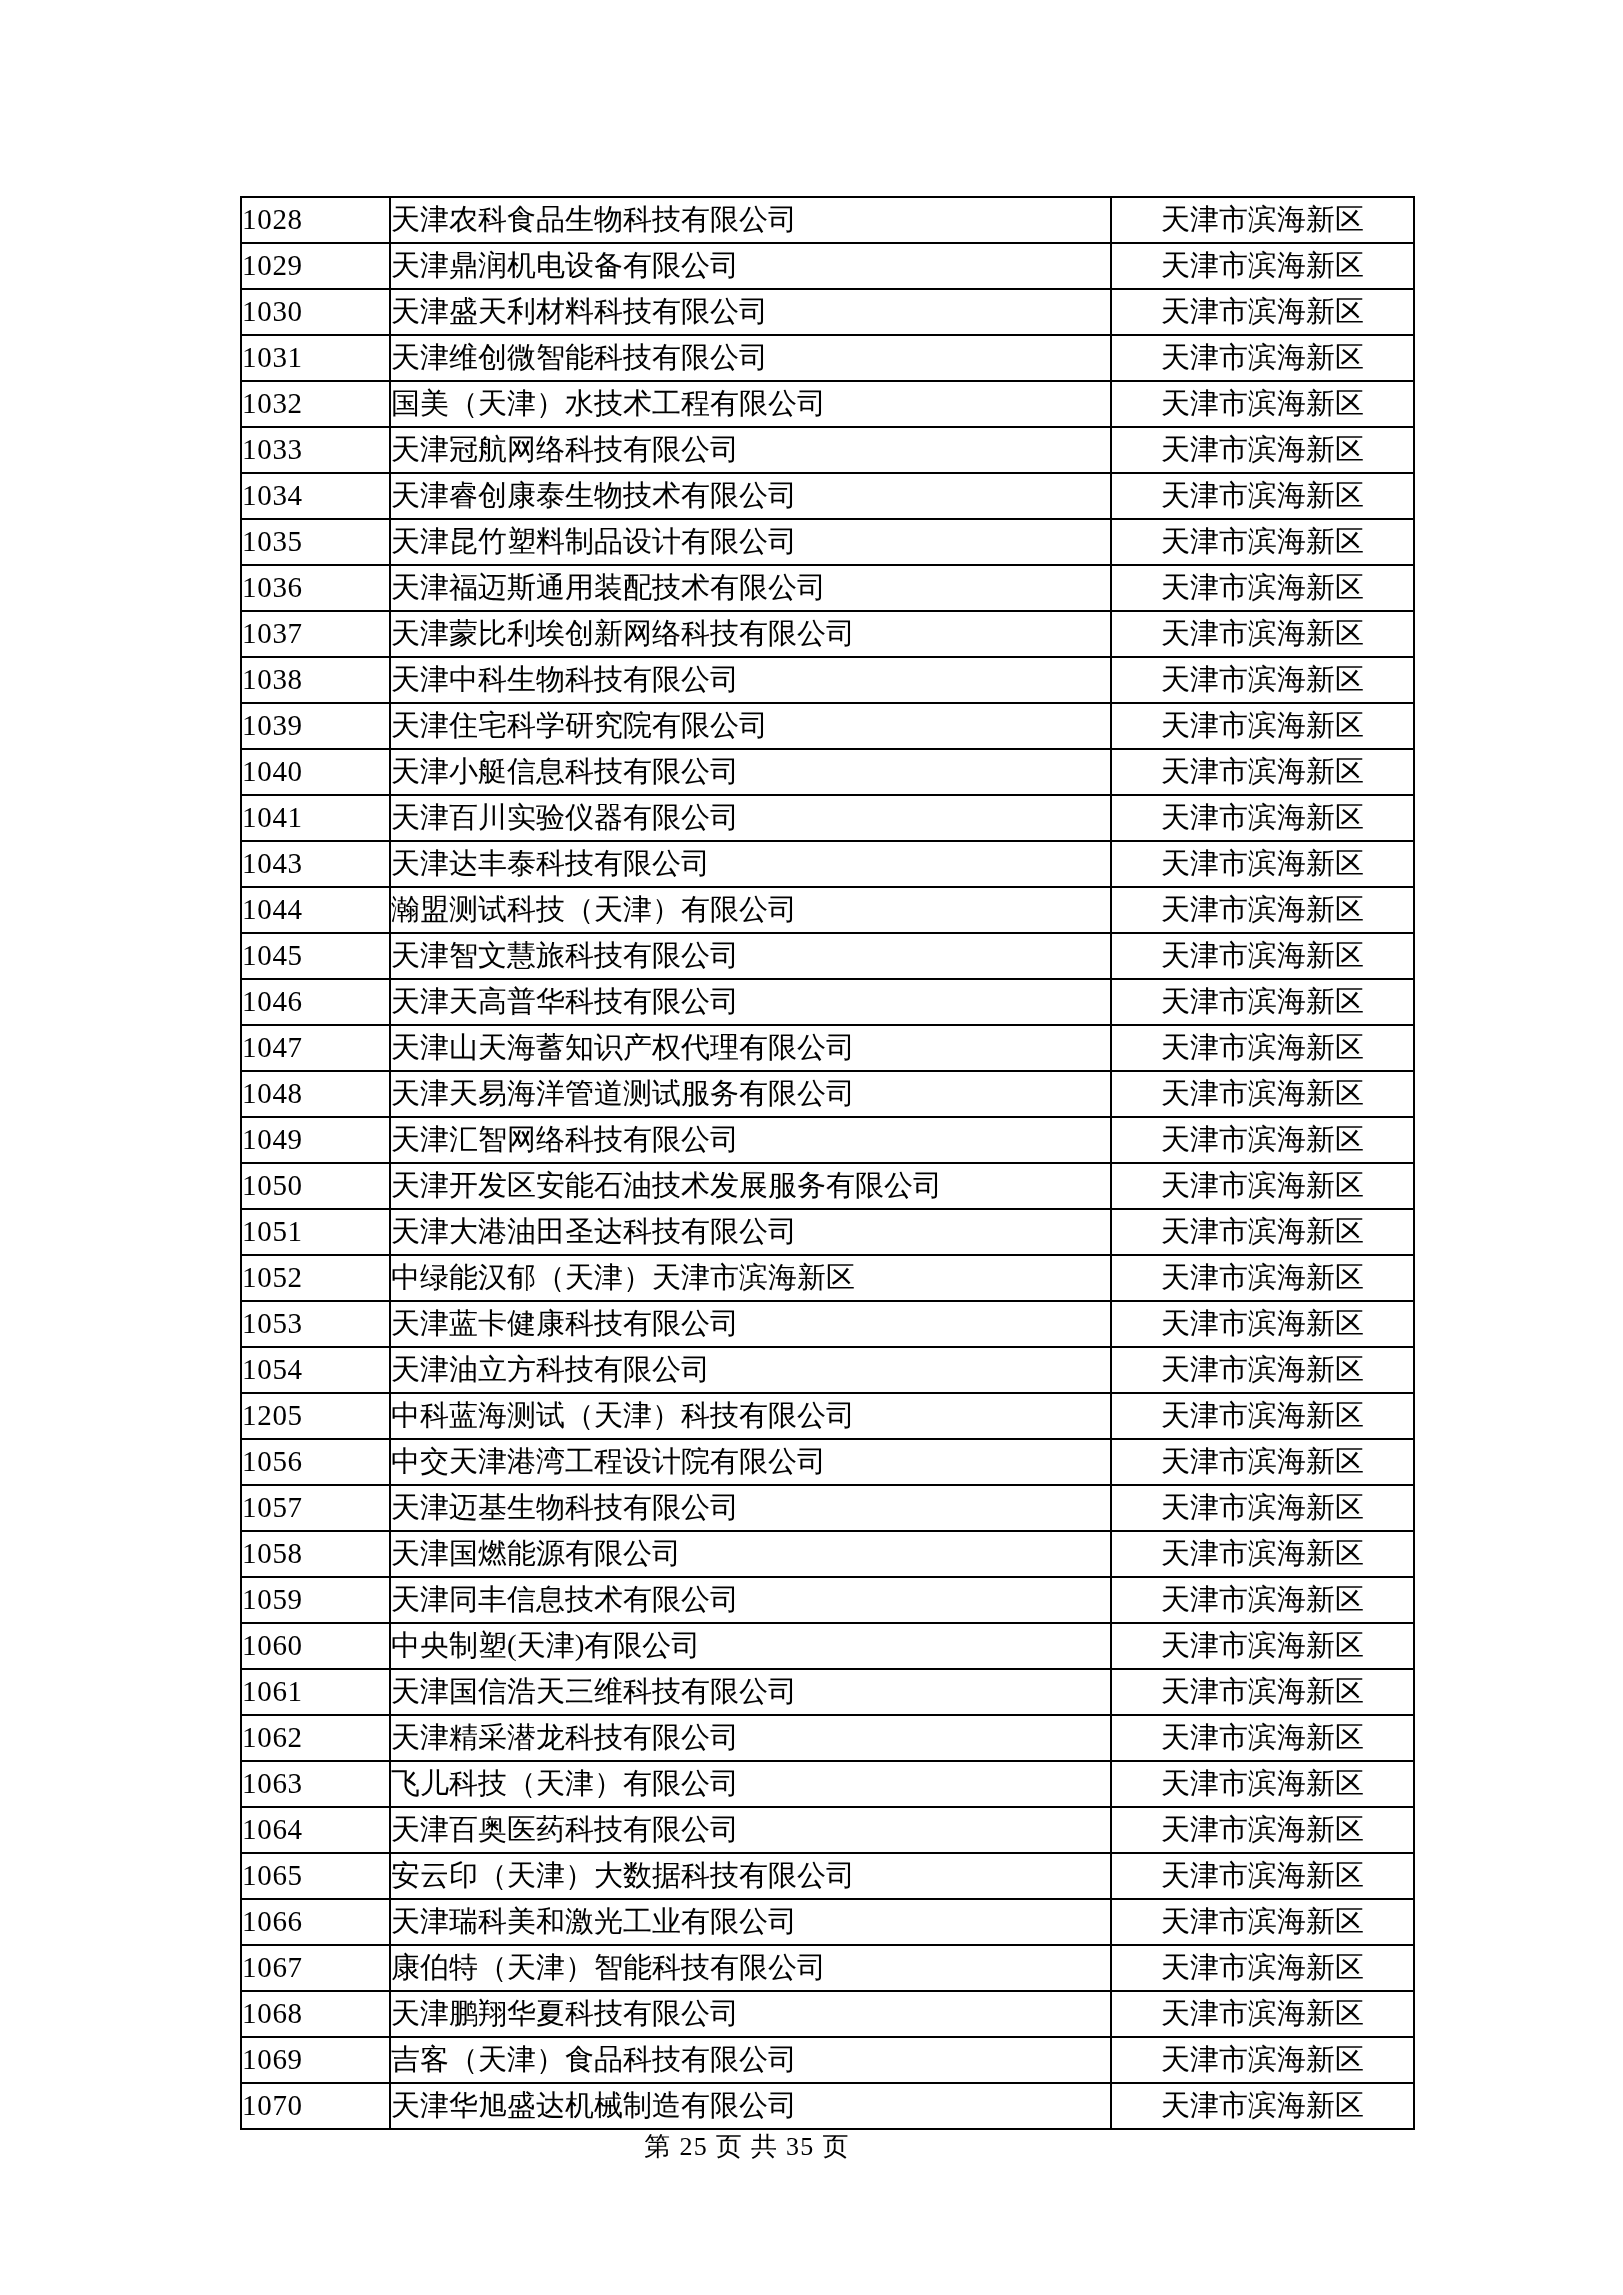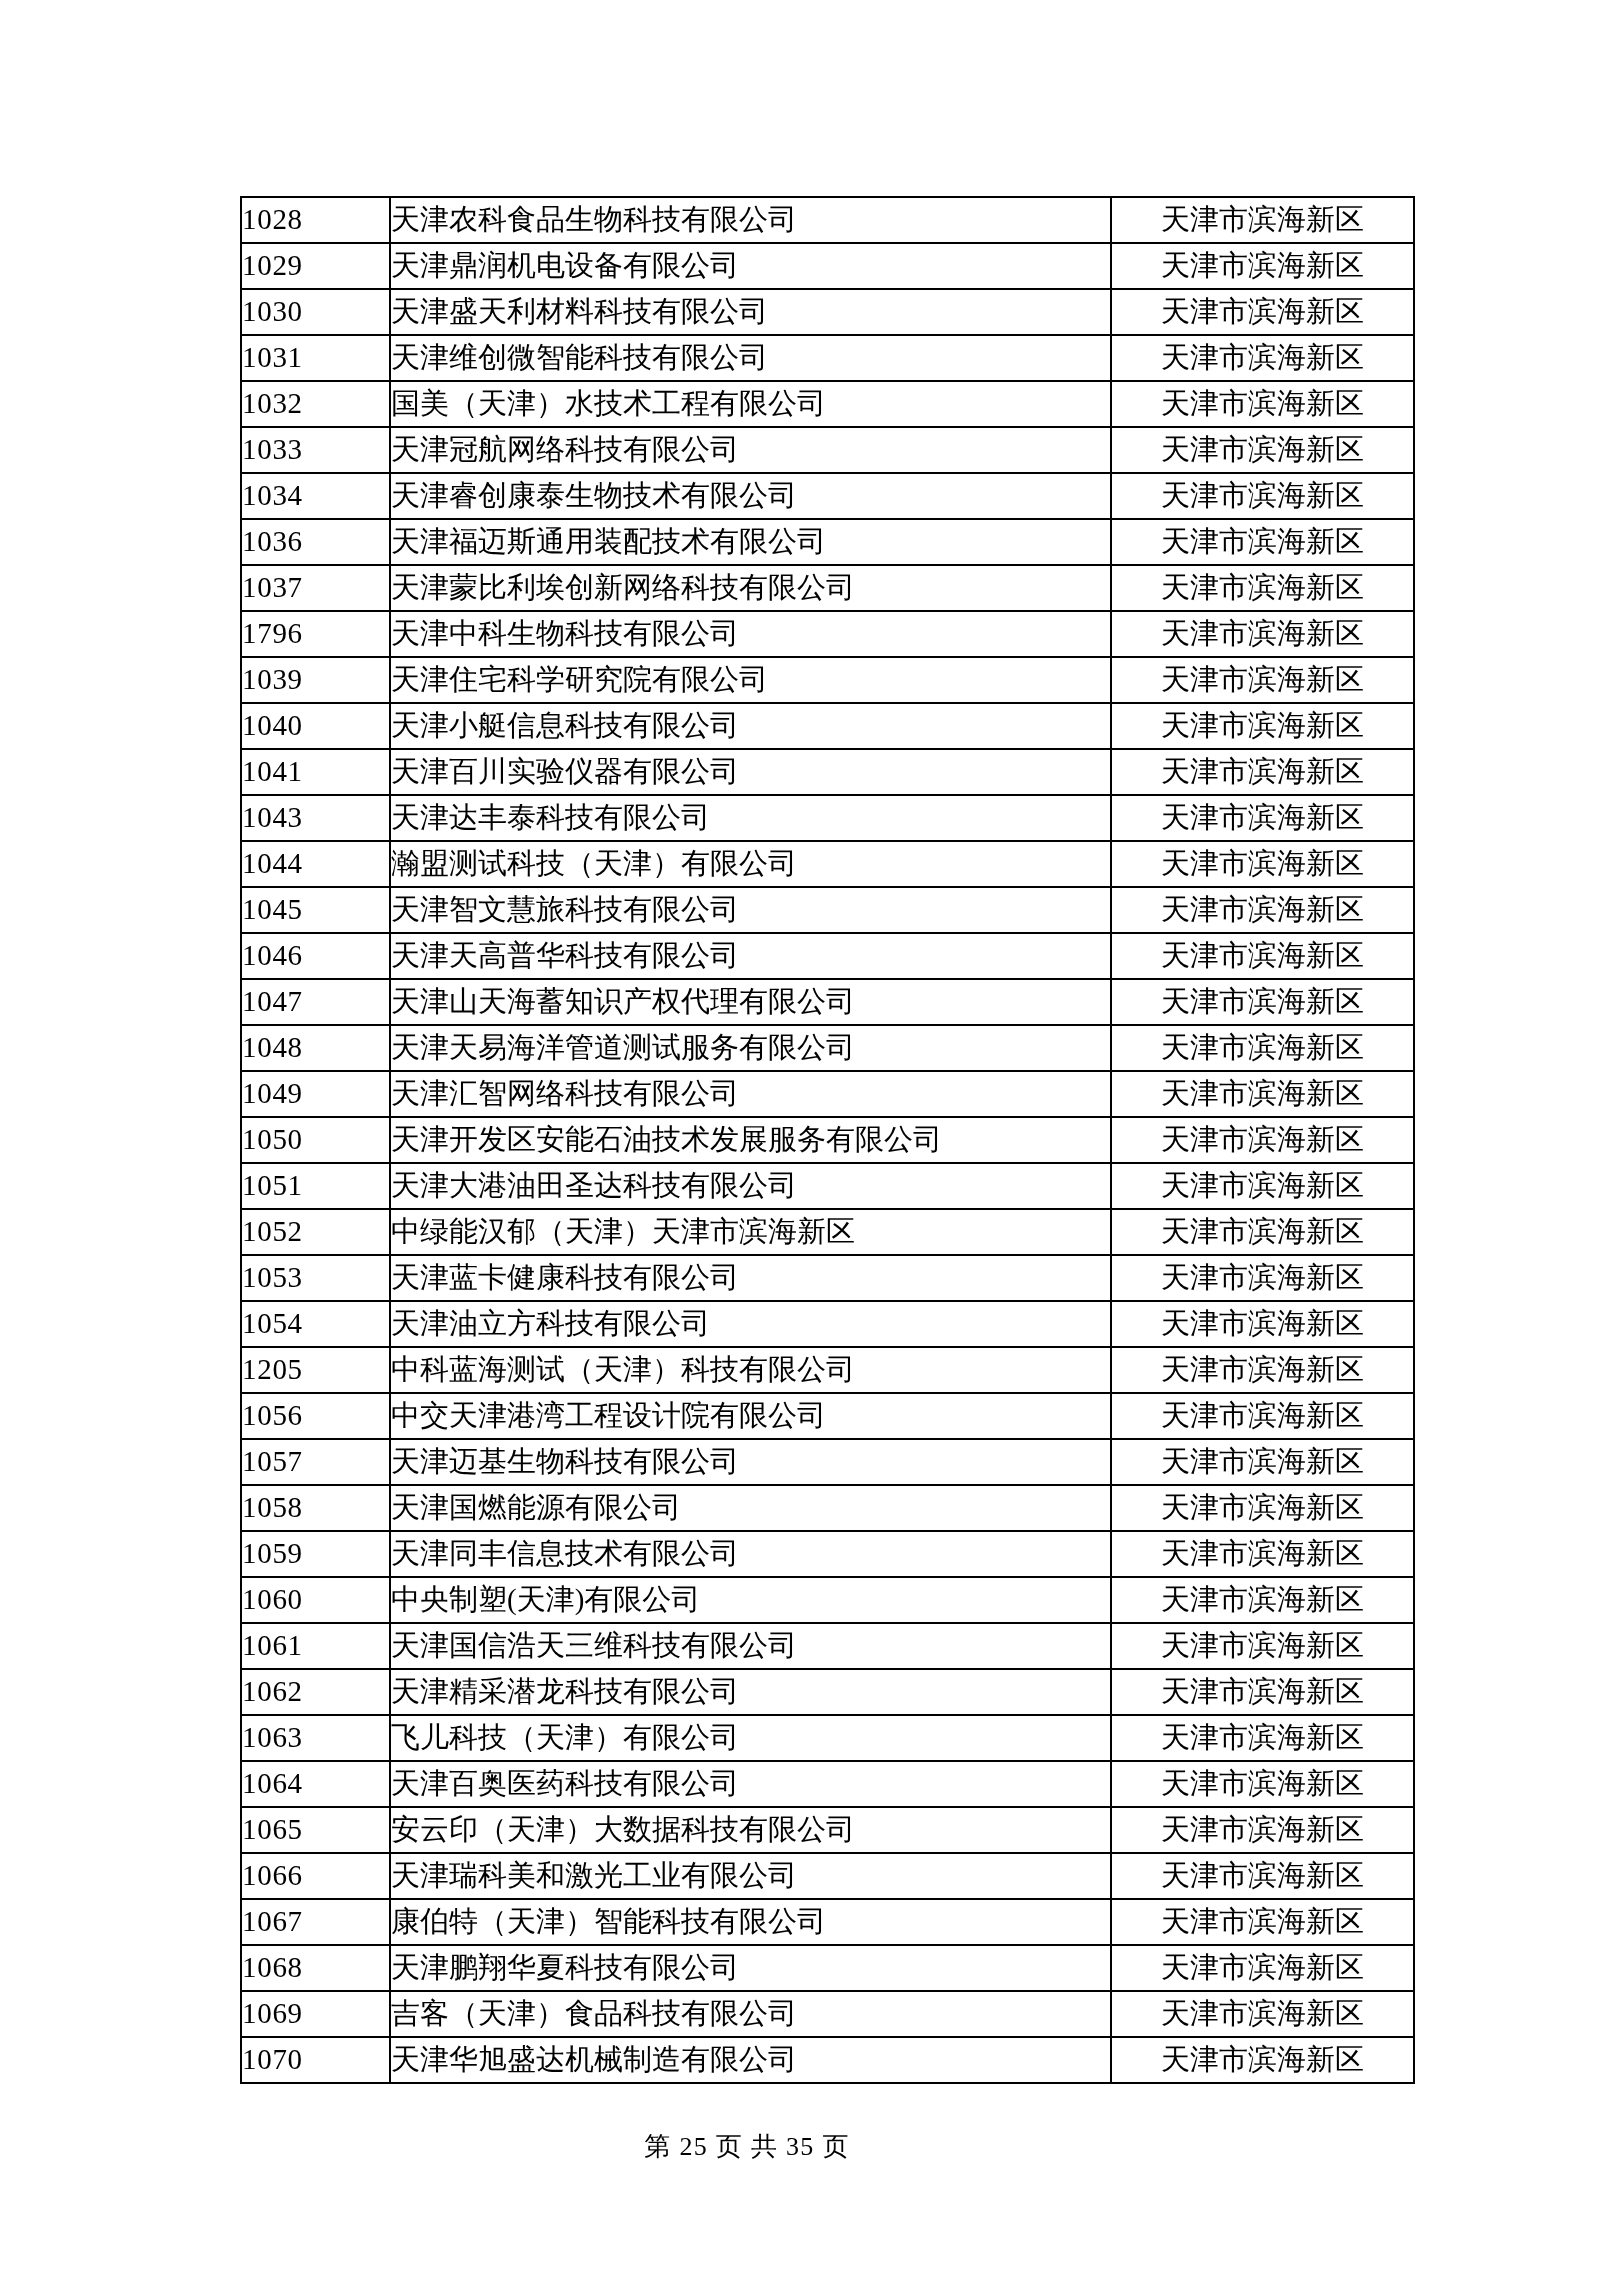--- a/index.html
+++ b/index.html
@@ -107,35 +107,40 @@
     <td class="cell-name">天津冠航网络科技有限公司</td>
     <td class="cell-district">天津市滨海新区</td>
   </tr>
 
   <tr>
     <td class="cell-no">1034</td>
     <td class="cell-name">天津睿创康泰生物技术有限公司</td>
     <td class="cell-district">天津市滨海新区</td>
   </tr>
 
+  <tr>
+    <td class="cell-no">1035</td>
+    <td class="cell-name">天津昆竹塑料制品设计有限公司</td>
+    <td class="cell-district">天津市滨海新区</td>
+  </tr>
 
   <tr>
     <td class="cell-no">1036</td>
     <td class="cell-name">天津福迈斯通用装配技术有限公司</td>
     <td class="cell-district">天津市滨海新区</td>
   </tr>
 
   <tr>
     <td class="cell-no">1037</td>
     <td class="cell-name">天津蒙比利埃创新网络科技有限公司</td>
     <td class="cell-district">天津市滨海新区</td>
   </tr>
 
   <tr>
-    <td class="cell-no">1796</td>
+    <td class="cell-no">1038</td>
     <td class="cell-name">天津中科生物科技有限公司</td>
     <td class="cell-district">天津市滨海新区</td>
   </tr>
 
   <tr>
     <td class="cell-no">1039</td>
     <td class="cell-name">天津住宅科学研究院有限公司</td>
     <td class="cell-district">天津市滨海新区</td>
   </tr>
 

